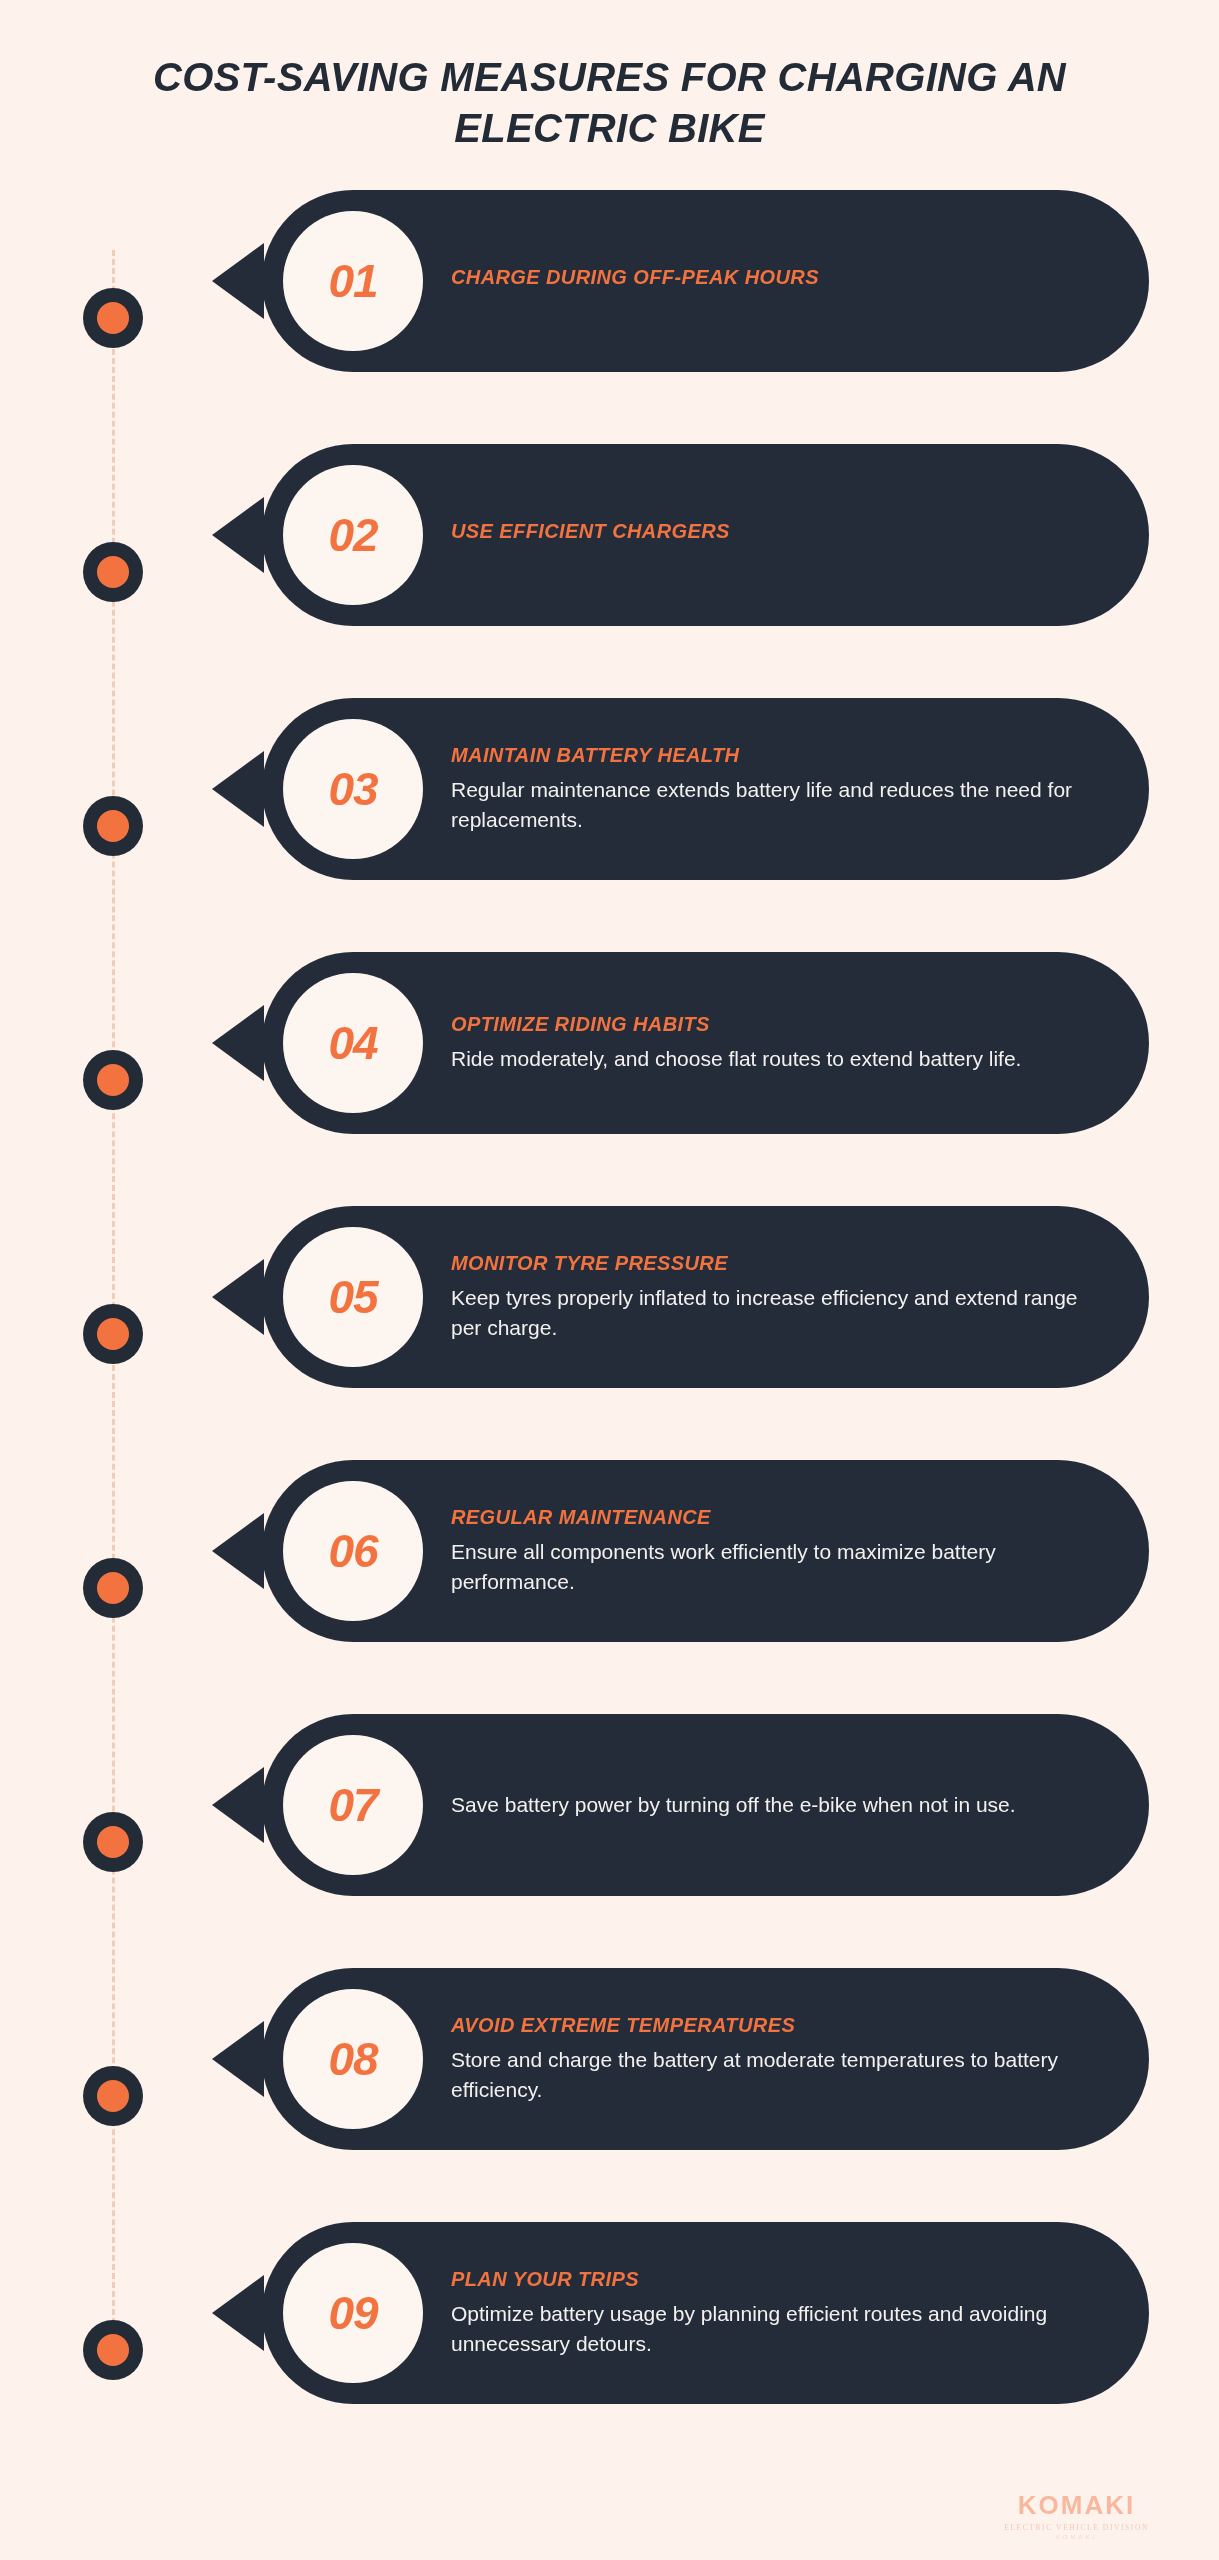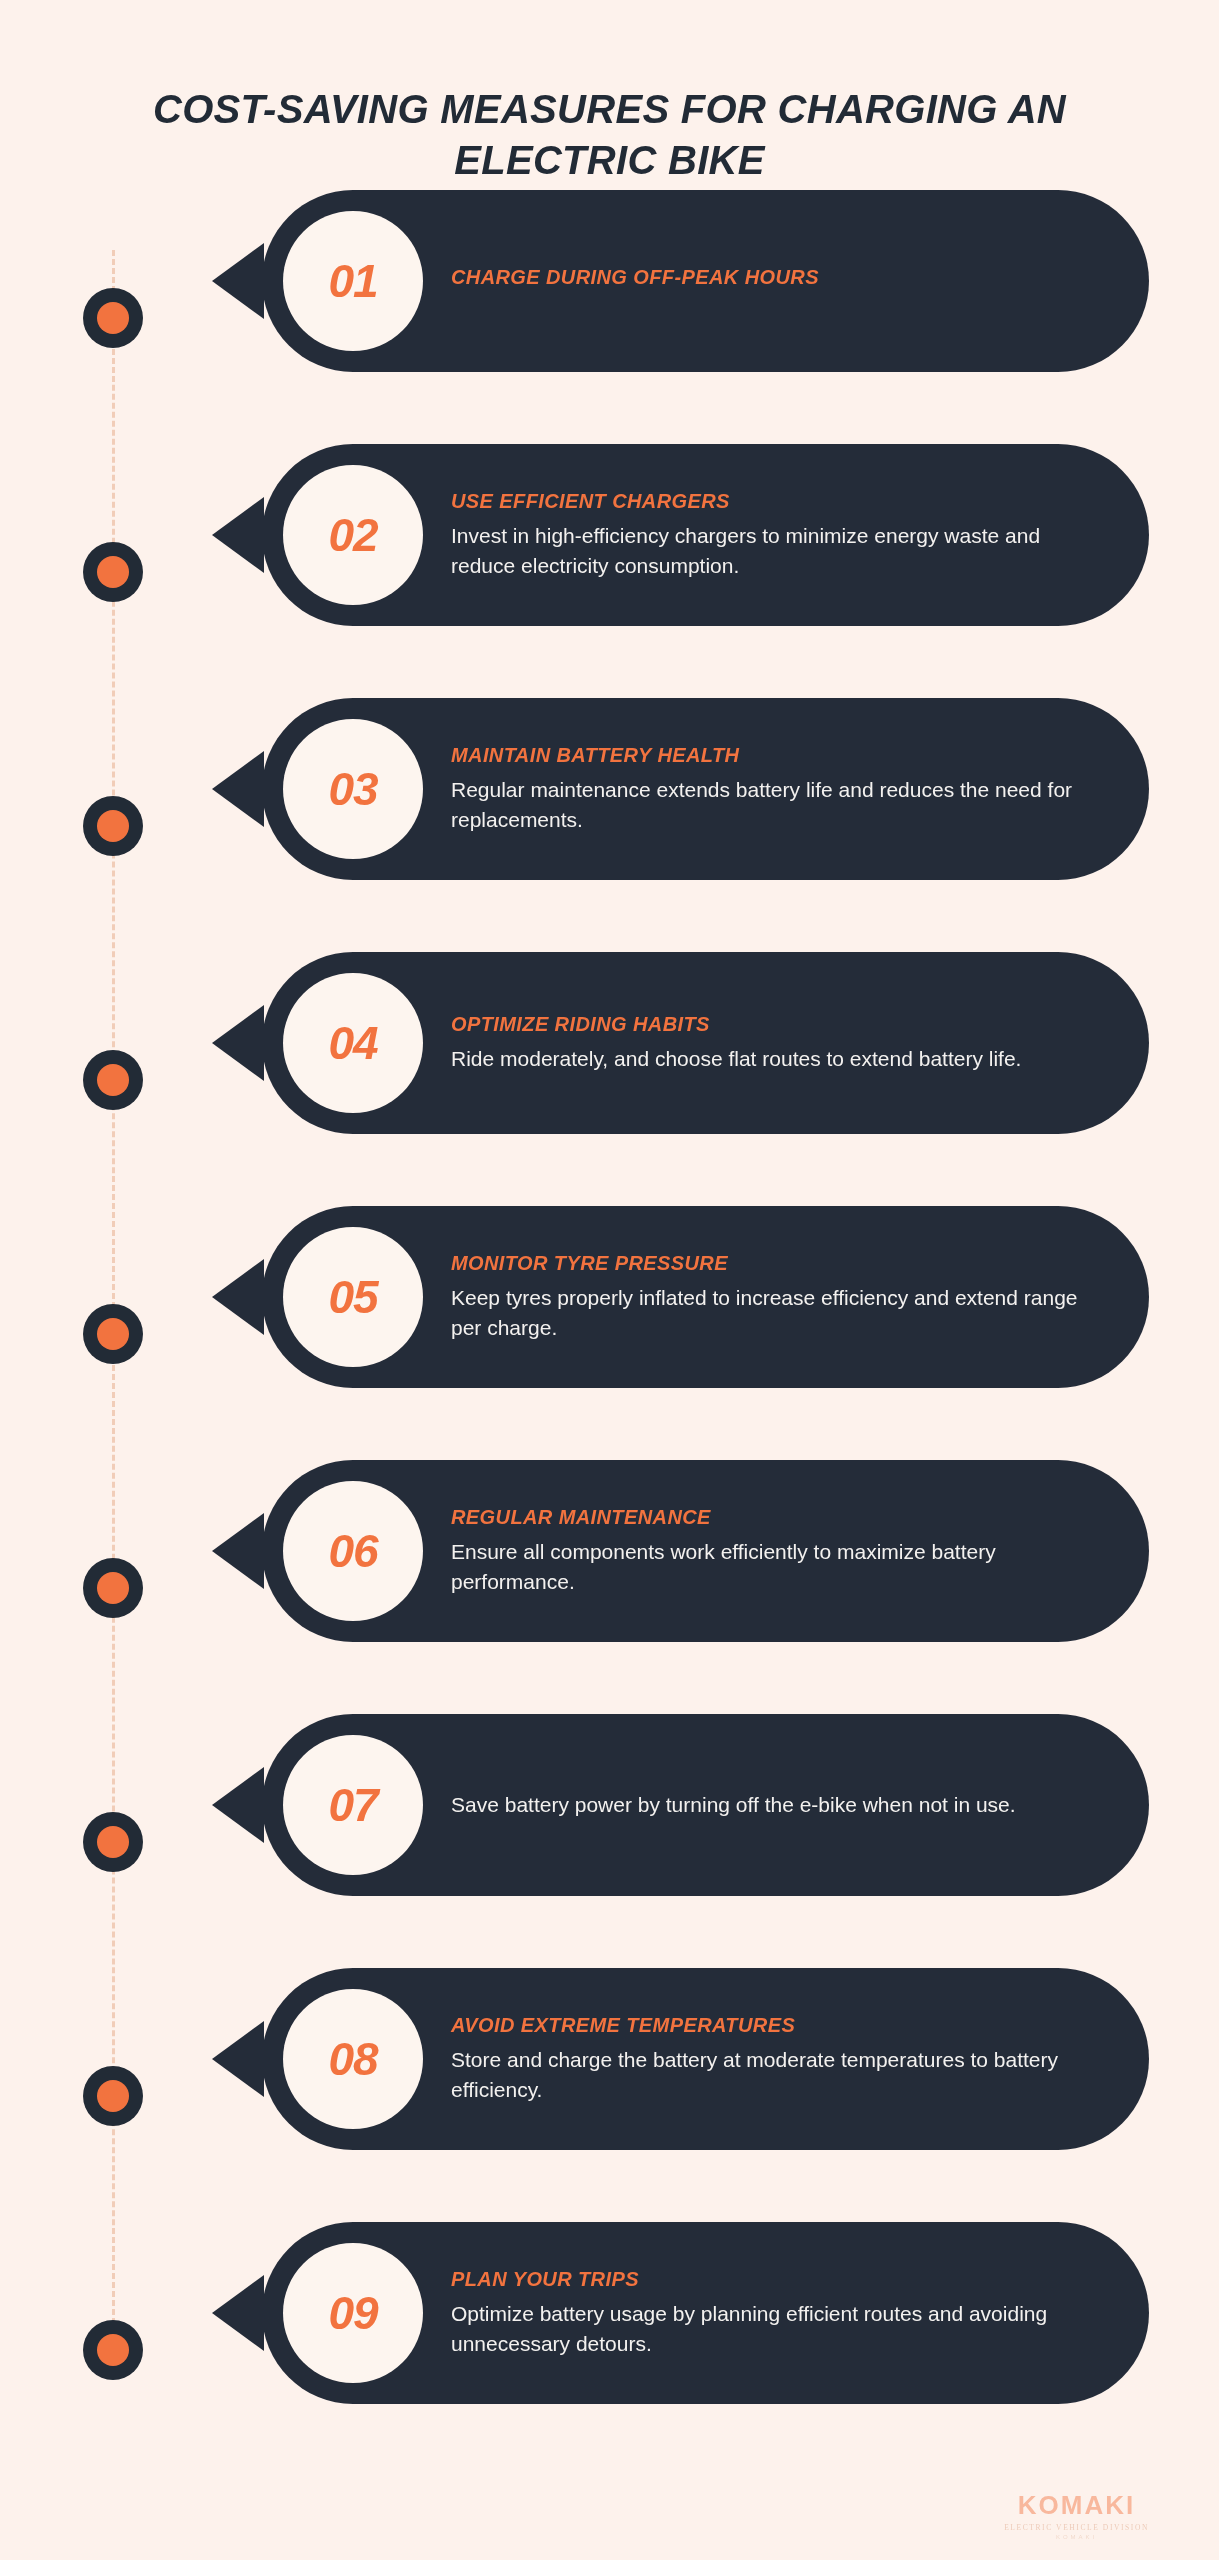--- a/index.html
+++ b/index.html
@@ -14,21 +14,20 @@
     font-family: "Liberation Sans", sans-serif;
     position: relative;
     overflow: hidden;
   }
 
   
   .title-block {
     width: 1219px;
     padding: 52px 150px 0 150px;
     text-align: center;
-    margin-top: 32px;
   }
   .title {
     font-size: 40px;
     line-height: 1.28;
     font-weight: bold;
     font-style: italic;
     letter-spacing: 0.3px;
     color: #222b36;
     text-transform: uppercase;
     font-stretch: condensed;
@@ -207,21 +206,20 @@
         <div class="bullet">
           <div class="bullet-core"></div>
         </div>
         <div class="card">
           <div class="card-arrow"></div>
           <div class="num-circle">
             <span class="num">02</span>
           </div>
           <div class="card-text">
             <div class="card-heading">USE EFFICIENT CHARGERS</div>
-            <div class="card-body">Invest in high-efficiency chargers to minimize energy waste and reduce electricity consumption.</div>
           </div>
         </div>
       </div>
       <div class="row">
         <div class="bullet">
           <div class="bullet-core"></div>
         </div>
         <div class="card">
           <div class="card-arrow"></div>
           <div class="num-circle">

